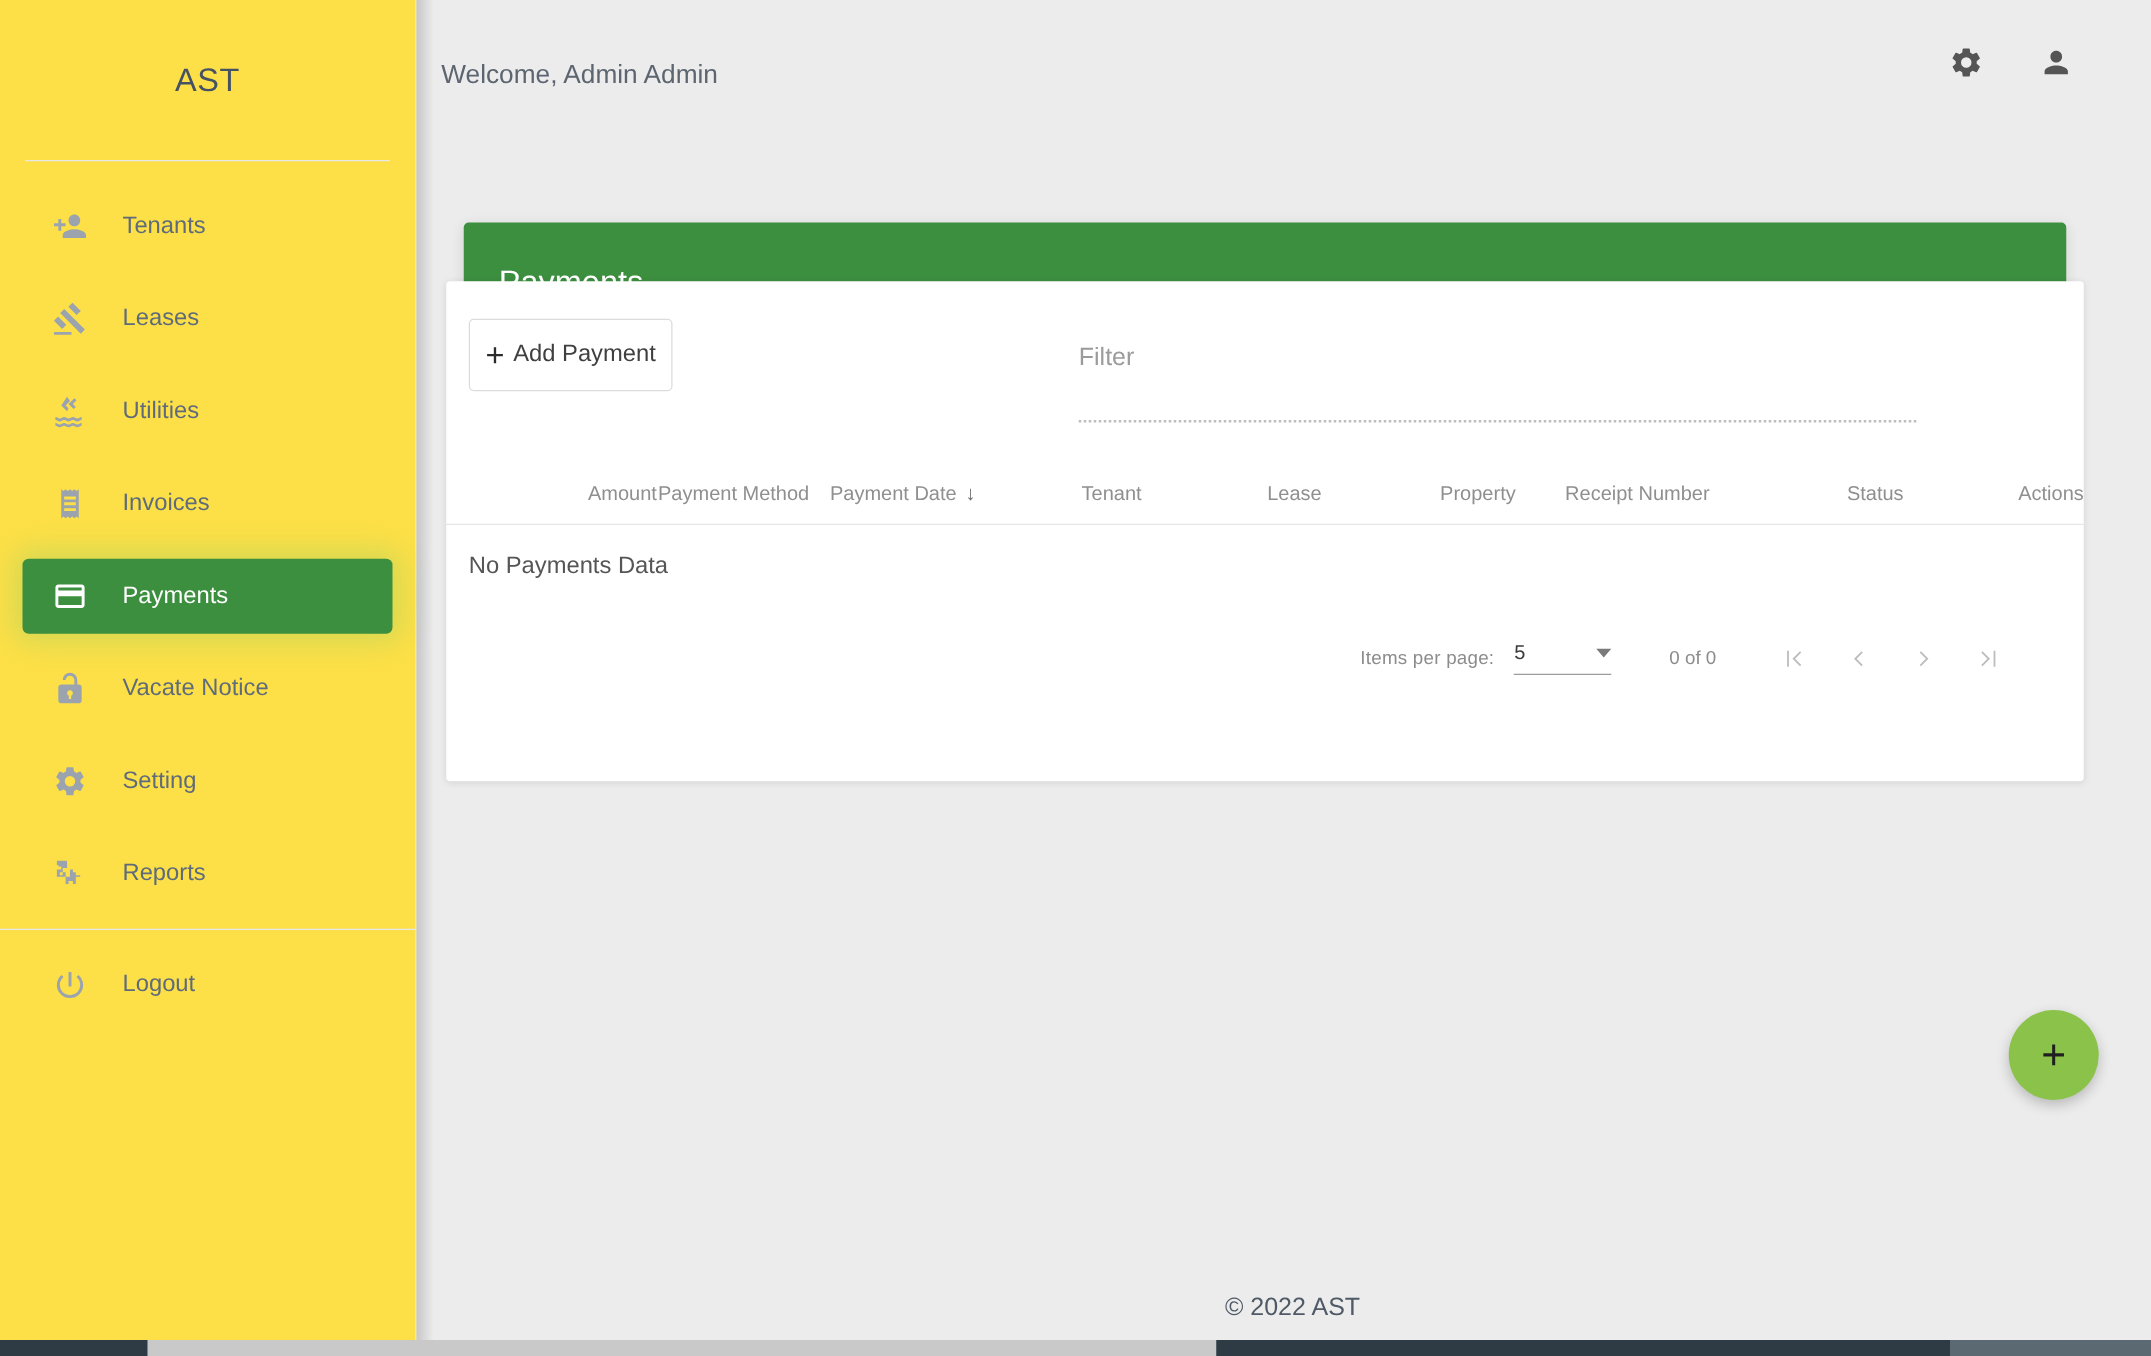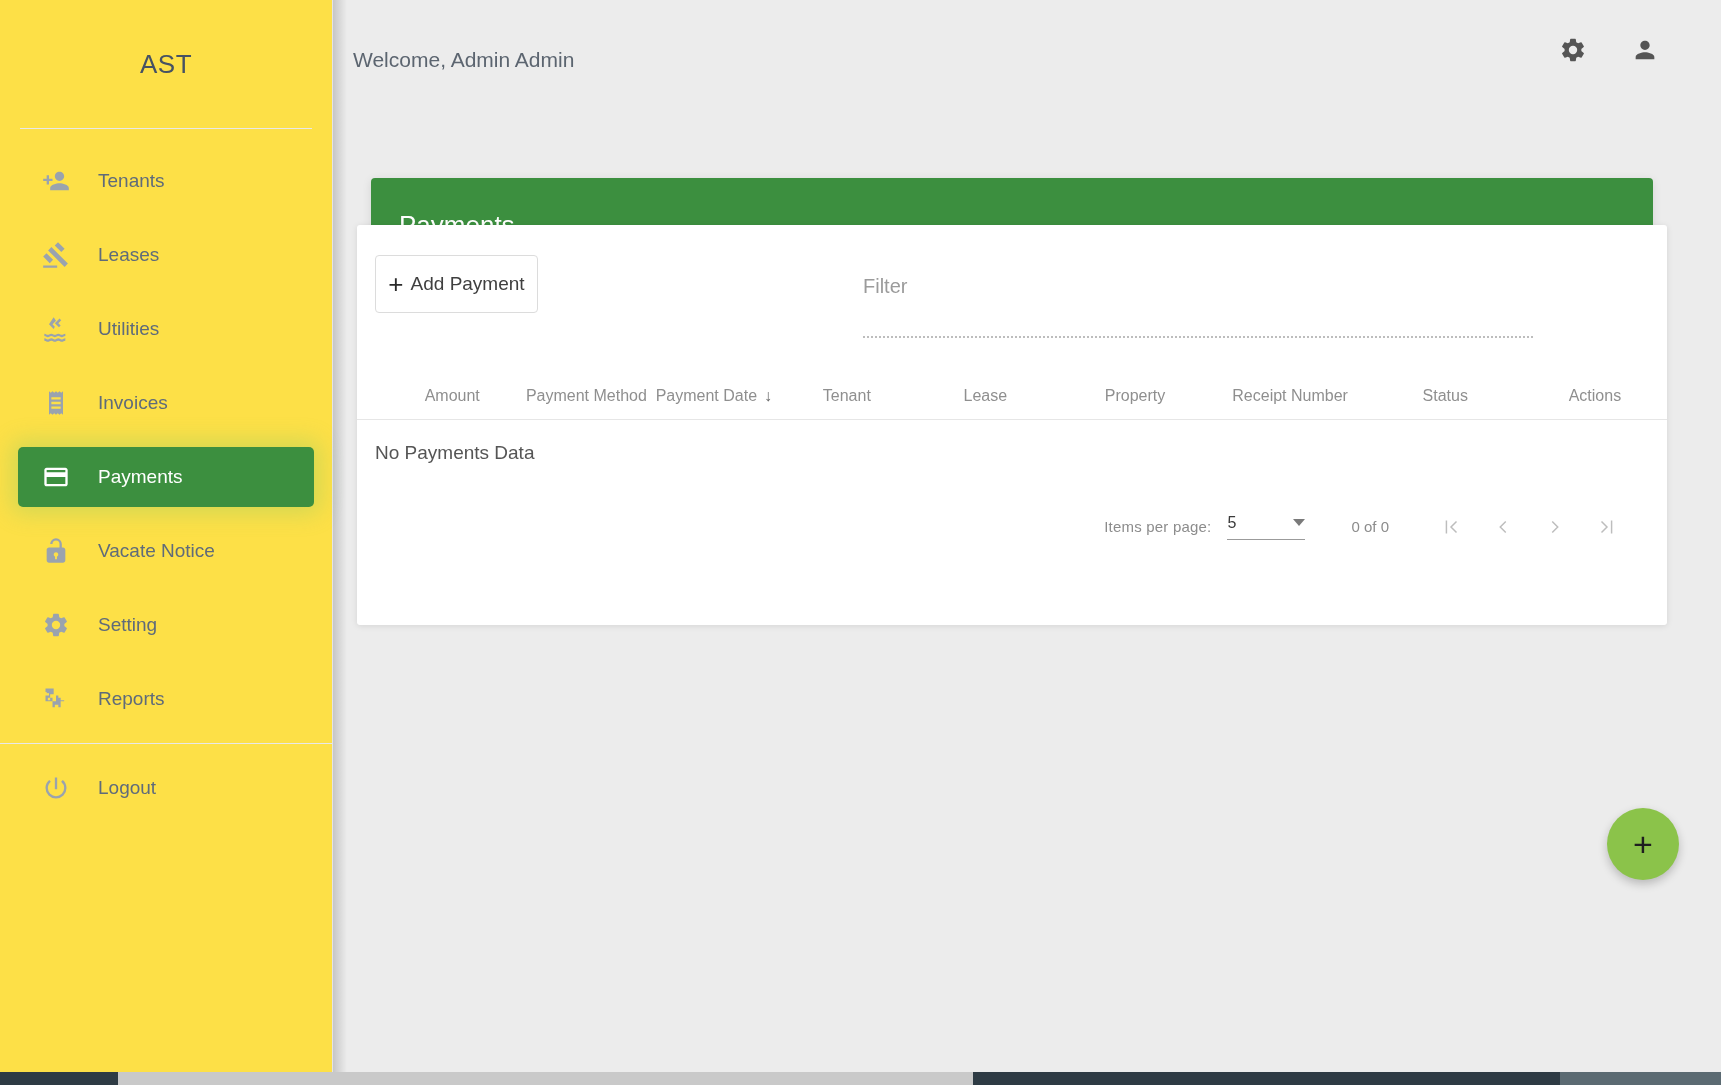--- a/index.html
+++ b/index.html
@@ -129,21 +129,21 @@
     border-bottom: 2px dotted #bdbdbd;
     font-size: 18px; background: transparent;
     padding: 0 0 4px 0; color: #333;
     font-family: "Liberation Sans", sans-serif;
   }
 
   
   .tbl { width: 100%; border-collapse: collapse; table-layout: fixed; }
   .tbl th {
     font-weight: 400; font-size: 16px; color: #8f8f8f;
-    text-align: center; padding: 0 0 14px 0;
+    text-align: right; padding: 0 0 14px 0;
     vertical-align: bottom; border-bottom: 1px solid #e6e6e6;
     height: 84px;
   }
   .tbl th .th-in { display: inline-flex; align-items: center; gap: 7px; }
   .tbl th .sort-arrow { font-size: 16px; color: #6a6a6a; }
   .col-amount   { width: 152px; padding-left: 22px !important; }
   .col-method   { width: 110px; }
   .col-date     { width: 120px; }
   .col-tenant   { width: 120px; }
   .col-lease    { width: 130px; }
@@ -151,21 +151,21 @@
   .col-receipt  { width: 140px; }
   .col-status   { width: 140px; }
   .col-actions  { width: 130px; }
   .empty-row td {
     font-size: 19px; color: #555; padding: 22px 0 26px 18px;
   }
 
   
   .paginator {
     display: flex; align-items: center; justify-content: flex-end;
-    padding: 14px 34px 0 0; gap: 0;
+    padding: 14px 50px 0 0; gap: 0;
     font-size: 15px; color: #8c8c8c;
   }
   .ipp-label { margin-right: 16px; letter-spacing: .2px; }
   .ipp-select {
     position: relative; width: 78px;
     border-bottom: 1px solid #9b9b9b;
     padding-bottom: 7px; margin-right: 8px;
     display: flex; align-items: center;
     cursor: pointer;
   }
@@ -443,19 +443,22 @@
         </div>
       </div>
 
     </section>
 
     <div class="fab">
       <span class="fab-plus">+</span>
     </div>
   </main>
 
+  <footer class="footer">
+    <span>© 2022 AST</span>
+  </footer>
 
   <div class="hscroll">
     <div class="thumb"></div>
     <div class="thumb2"></div>
   </div>
 
 </div>
 
 </body></html>

